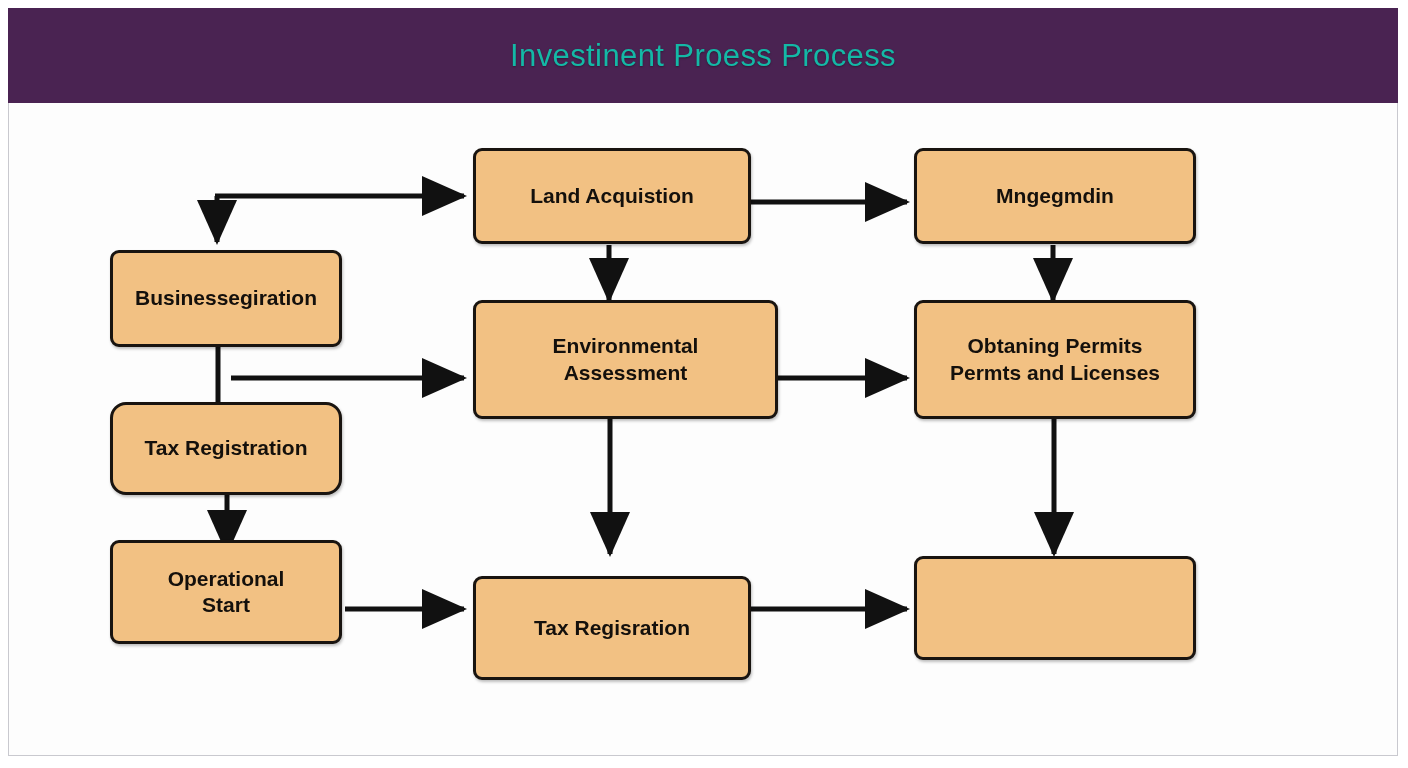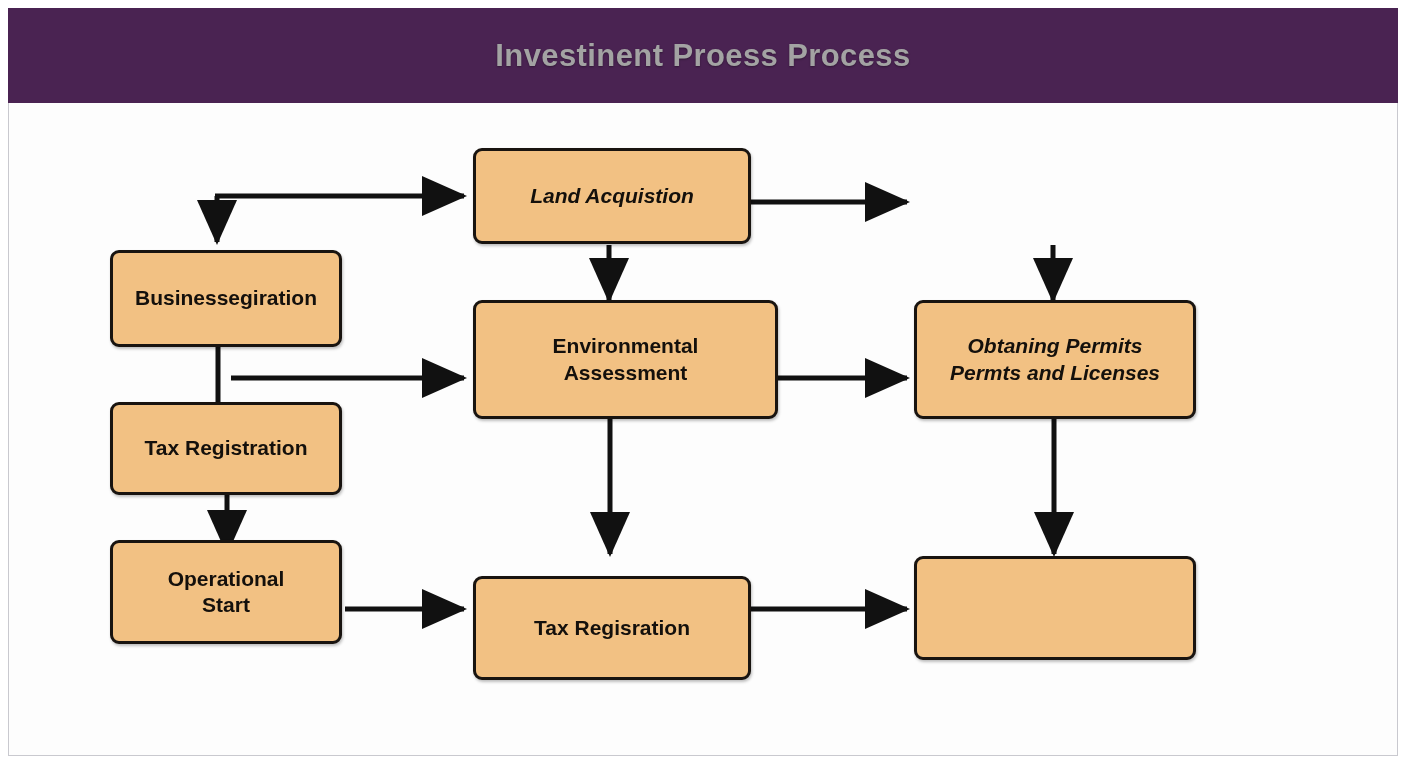--- a/index.html
+++ b/index.html
@@ -37,23 +37,23 @@
     top: 8px;
     width: 1390px;
     height: 95px;
     background: #4a2352;
     display: flex;
     align-items: center;
     justify-content: center;
     box-sizing: border-box;
   }
   #title-text {
-    color: #a3a3a3;
+    color: #14b8a6;
     font-size: 31px;
-    font-weight: bold;
+    font-weight: normal;
     letter-spacing: 0.4px;
     text-shadow: 0 1px 2px rgba(0,0,0,0.35);
     white-space: nowrap;
   }
   
   #diagram {
     position: absolute;
     left: 9px;
     top: 104px;
     width: 1388px;
@@ -132,40 +132,43 @@
         <path d="M218,390 L218,448" marker-end="url(#arrowhead)"></path>
 
         <path d="M336,505 L455,505" marker-end="url(#arrowhead)"></path>
 
         <path d="M742,505 L898,505" marker-end="url(#arrowhead)"></path>
 
         <path d="M1045,315 L1045,450" marker-end="url(#arrowhead)"></path>
       </g>
     </svg>
 
-    <div class="node" style="left:464px; top:44px; width:278px; height:96px;font-style:italic;">
+    <div class="node" style="left:464px; top:44px; width:278px; height:96px;">
       <span class="label">Land Acquistion</span>
     </div>
 
+    <div class="node" style="left:905px; top:44px; width:282px; height:96px;">
+      <span class="label">Mngegmdin</span>
+    </div>
 
     <div class="node" style="left:101px; top:146px; width:232px; height:97px;">
       <span class="label">Businessegiration</span>
     </div>
 
     <div class="node" style="left:464px; top:196px; width:305px; height:119px;">
       <span class="label">Environmental
 Assessment</span>
     </div>
 
-    <div class="node" style="left:905px; top:196px; width:282px; height:119px;font-style:italic;">
+    <div class="node" style="left:905px; top:196px; width:282px; height:119px;">
       <span class="label">Obtaning Permits
 Permts and Licenses</span>
     </div>
 
-    <div class="node" style="left:101px; top:298px; width:232px; height:93px;">
+    <div class="node" style="left:101px; top:298px; width:232px; height:93px;border-radius:16px;">
       <span class="label">Tax Registration</span>
     </div>
 
     <div class="node" style="left:101px; top:436px; width:232px; height:104px;">
       <span class="label">Operational
 Start</span>
     </div>
 
     <div class="node" style="left:464px; top:452px; width:278px; height:104px;margin-top:20px;">
       <span class="label">Tax Regisration</span>

